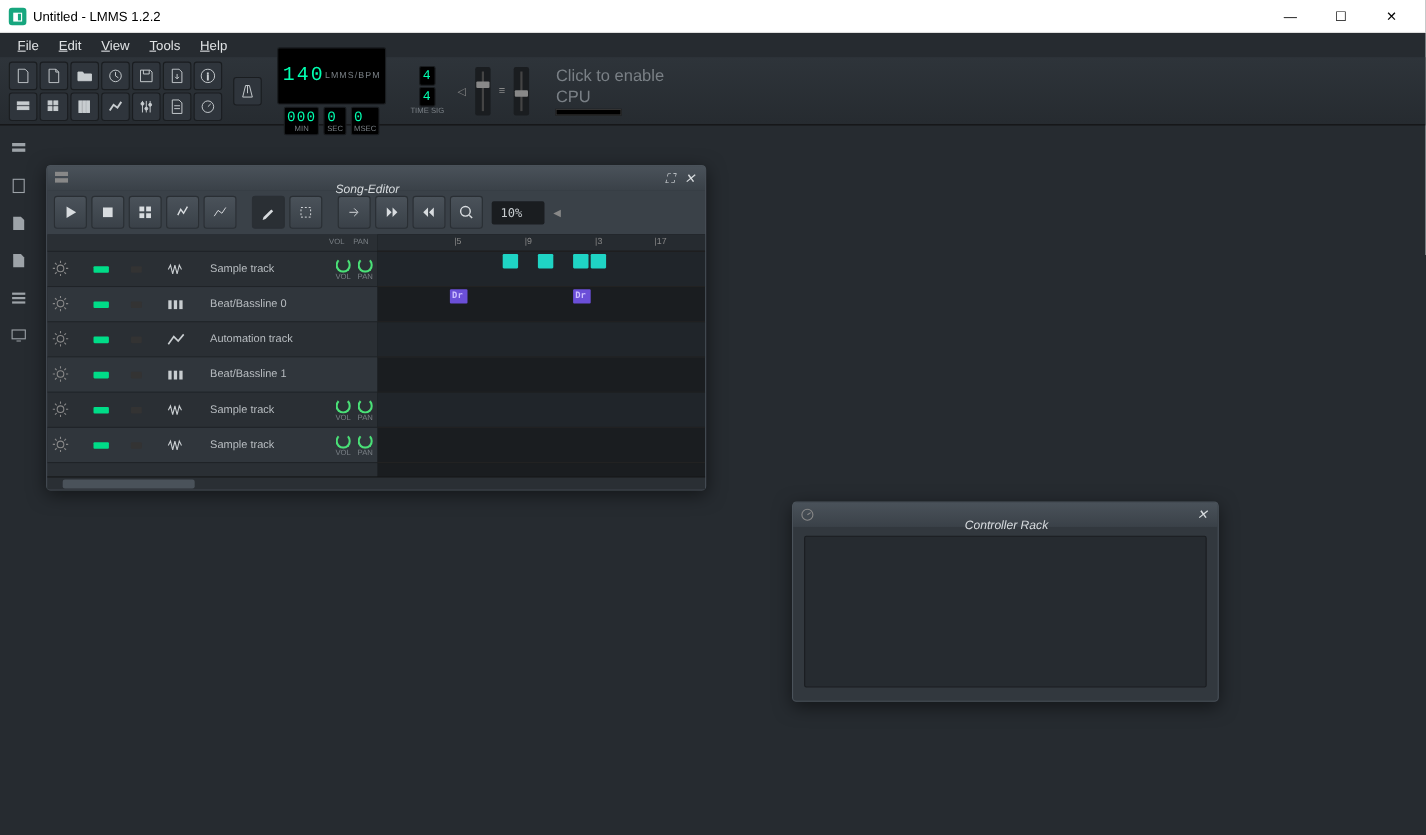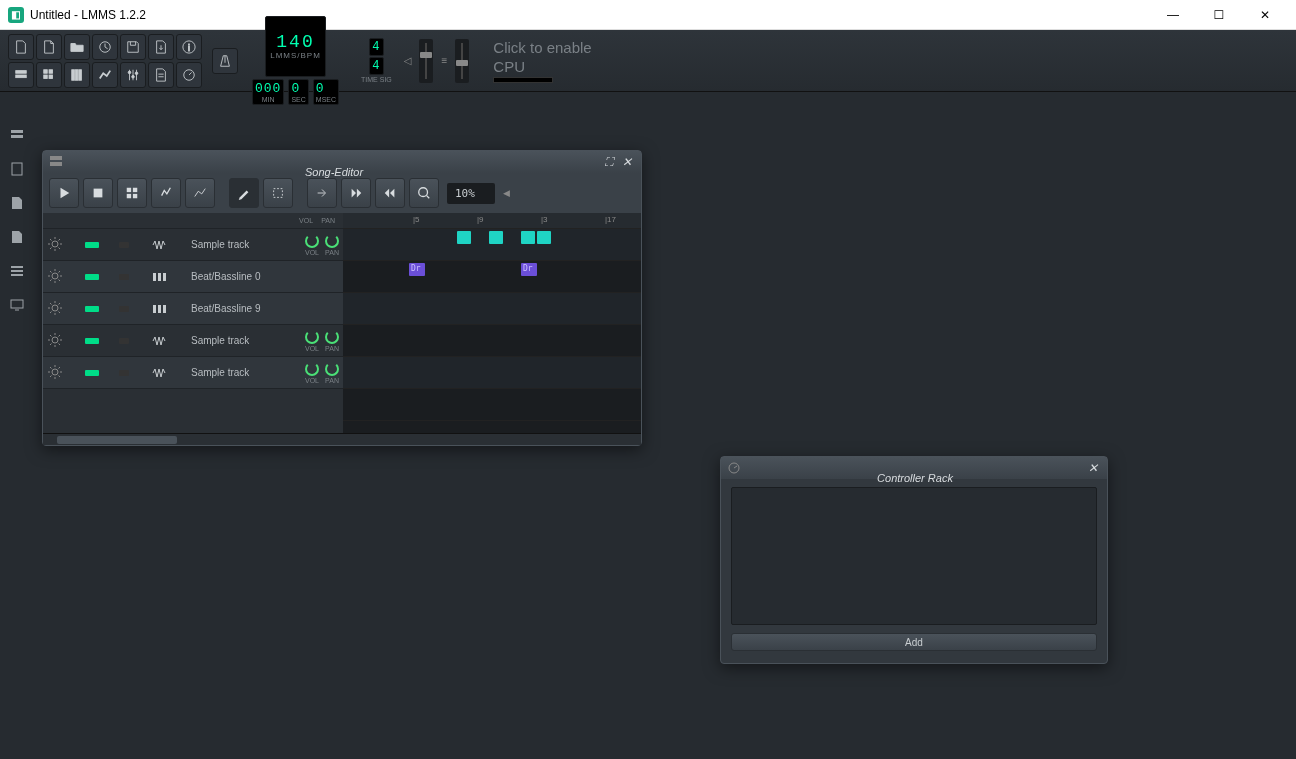--- a/index.html
+++ b/index.html
@@ -16,21 +16,21 @@
 .menubar { height:22px; display:flex; align-items:center; padding:0 8px; gap:2px; }
 .menuitem { padding:2px 8px;color:#e0e3e5;font-size:12px; }
 .menuitem span { text-decoration:underline; }
 
 
 .toolbar { height:62px; background:linear-gradient(#2e343a,#262b30); display:flex; align-items:center; padding-left:8px; gap:4px; border-bottom:1px solid #111; }
 .toolblock { display:grid; grid-template-columns:repeat(7,26px); grid-template-rows:26px 26px; gap:2px; }
 .tbtn { width:26px;height:26px;background:#2f353c;border:1px solid #1a1d20;border-radius:3px;display:flex;align-items:center;justify-content:center;color:#c8cdd0; }
 .tbtn svg { width:14px;height:14px;fill:#c8cdd0;stroke:#c8cdd0; }
 
-.lcd { background:#000; border:1px solid #1a1d20; border-radius:2px; display:flex; flex-direction:column; align-items:center; padding:16px 4px; }
+.lcd { background:#000; border:1px solid #1a1d20; border-radius:2px; display:flex; flex-direction:row; align-items:center; padding:16px 4px; }
 .lcd .digits { font-family:"Courier New",monospace; font-size:18px; color:#00ffb0; letter-spacing:2px; line-height:1; }
 .lcd .lbl { font-size:8px; color:#7a8086; letter-spacing:1px; }
 .timegrp { display:flex; gap:4px; align-items:flex-end; }
 .smalllcd { background:#000;border:1px solid #1a1d20;border-radius:2px;padding:1px 2px; }
 .smalllcd .dg { font-family:"Courier New",monospace;font-size:13px;color:#00ffb0;letter-spacing:1px; }
 .smalllcd .lb { font-size:7px;color:#7a8086;text-align:center; }
 
 .timesig { display:flex;flex-direction:column;align-items:center;gap:1px; }
 .tsrow .dg { font-size:12px; }
 
@@ -77,21 +77,21 @@
 .knob { display:flex;flex-direction:column;align-items:center;gap:1px; }
 .knobdial { width:14px;height:14px;border:2px solid #4ae077;border-radius:50%;border-top-color:transparent;position:relative; }
 .knoblbl { font-size:7px;color:#7a8086; }
 
 .timeline-area { flex:1;background:#1a1d20;position:relative;overflow:hidden; }
 .ruler { height:16px;background:#262b30;border-bottom:1px solid #111;position:relative;font-size:8px;color:#888;font-family:monospace; }
 .ruler span { position:absolute;top:2px; }
 .tlgrid { position:absolute;top:16px;left:0;right:0;bottom:0; }
 .tlrow { height:32px;border-bottom:1px solid #222;position:relative; }
 .tlrow.alt { background:#20252a; }
-.clip { position:absolute;top:2px;bottom:16px;border-radius:1px; }
+.clip { position:absolute;top:2px;bottom:16px;border-radius:1px;font-weight:bold; }
 .clip.orange { background:#e8a22e; }
 .clip.cyan { background:#1fd4c4; }
 .clip.purple { background:#6b4fd8;color:#cdbfff;font-size:8px;padding:1px 2px;font-family:monospace; }
 
 .scrollbar { height:12px;background:#2a2f34;border-top:1px solid #111;display:flex;align-items:center;padding:0 2px; }
 .scrollthumb { height:8px;background:#4a525a;border-radius:2px;width:120px;margin-left:12px; }
 
 
 .ctrlrack { left:720px; top:426px; width:388px; }
 .ctrl-body { padding:8px 10px 12px; }
@@ -109,20 +109,27 @@
   <span>Untitled - LMMS 1.2.2</span>
   <div class="winbtns">
     <div class="winbtn">—</div>
     <div class="winbtn">☐</div>
     <div class="winbtn close">✕</div>
   </div>
 </div>
 
 <div class="app">
 
+  <div class="menubar">
+    <div class="menuitem"><span>F</span><span style="text-decoration:none" textcontent="File">ile</span></div>
+    <div class="menuitem"><span>E</span>dit</div>
+    <div class="menuitem"><span>V</span>iew</div>
+    <div class="menuitem"><span>T</span>ools</div>
+    <div class="menuitem"><span>H</span>elp</div>
+  </div>
 
   <div class="toolbar">
     <div class="toolblock">
       <div class="tbtn">
           <svg viewBox="0 0 16 16">
             <path d="M3 1h7l3 3v11H3z" fill="none" stroke="currentColor"></path>
           </svg>
         </div>
       <div class="tbtn">
           <svg viewBox="0 0 16 16">
@@ -416,35 +423,49 @@
   <div class="solo"></div>
   <div class="trackicon">
                 <svg viewBox="0 0 16 12">
                   <rect x="1" y="2" width="3" height="8" fill="#c8cdd0"></rect>
                   <rect x="6" y="2" width="3" height="8" fill="#c8cdd0"></rect>
                   <rect x="11" y="2" width="3" height="8" fill="#c8cdd0"></rect>
                 </svg>
               </div>
   <div class="trackname">Beat/Bassline 0</div>
             </div>
+            <div class="track">
+              <div class="gear"><svg viewBox="0 0 16 16">
+                  <circle cx="8" cy="8" r="3" fill="none" stroke="#888"></circle>
+                  <path d="M8 1v2M8 13v2M1 8h2M13 8h2M3 3l1.5 1.5M11.5 11.5L13 13M13 3l-1.5 1.5M4.5 11.5L3 13" stroke="#888"></path>
+                </svg></div>
+  <div class="mute"></div>
+  <div class="solo"></div>
+  <div class="trackicon">
+                <svg viewBox="0 0 16 12">
+                  <path d="M1 10l5-7 4 4 5-6" stroke="#c8cdd0" fill="none" stroke-width="1.5"></path>
+                </svg>
+              </div>
+  <div class="trackname">Automation track</div>
+            </div>
             <div class="track alt">
               <div class="gear"><svg viewBox="0 0 16 16">
                   <circle cx="8" cy="8" r="3" fill="none" stroke="#888"></circle>
                   <path d="M8 1v2M8 13v2M1 8h2M13 8h2M3 3l1.5 1.5M11.5 11.5L13 13M13 3l-1.5 1.5M4.5 11.5L3 13" stroke="#888"></path>
                 </svg></div>
   <div class="mute"></div>
   <div class="solo"></div>
   <div class="trackicon">
                 <svg viewBox="0 0 16 12">
                   <rect x="1" y="2" width="3" height="8" fill="#c8cdd0"></rect>
                   <rect x="6" y="2" width="3" height="8" fill="#c8cdd0"></rect>
                   <rect x="11" y="2" width="3" height="8" fill="#c8cdd0"></rect>
                 </svg>
               </div>
-  <div class="trackname">Beat/Bassline 9</div>
+  <div class="trackname">Beat/Bassline 1</div>
             </div>
             <div class="track">
               <div class="gear"><svg viewBox="0 0 16 16">
                   <circle cx="8" cy="8" r="3" fill="none" stroke="#888"></circle>
                   <path d="M8 1v2M8 13v2M1 8h2M13 8h2M3 3l1.5 1.5M11.5 11.5L13 13M13 3l-1.5 1.5M4.5 11.5L3 13" stroke="#888"></path>
                 </svg></div>
   <div class="mute"></div>
   <div class="solo"></div>
   <div class="trackicon">
                 <svg viewBox="0 0 16 12">
@@ -487,21 +508,21 @@
                 </div>
               </div>
             </div>
           </div>
       </div>
       <div class="timeline-area">
         <div class="ruler">
           <span style="left:70px">|5</span>
           <span style="left:134px">|9</span>
           <span style="left:198px">|3</span>
-          <span style="left:262px">|17</span>
+          <span style="left:252px">|17</span>
         </div>
         <div class="tlgrid" id="tlgrid" style="top: 0px;">
             <div class="tlrow" style="height: 16px;">
               <div class="clip orange" style="left: 34px; width: 12px;"></div>
               <div class="clip orange" style="left: 98px; width: 12px;"></div>
               <div class="clip orange" style="left: 162px; width: 12px;"></div>
               <div class="clip orange" style="left: 226px; width: 12px;"></div>
             </div>
             <div class="tlrow alt">
               <div class="clip cyan" style="left: 114px; width: 14px;"></div>
@@ -531,17 +552,16 @@
           <svg width="12" height="12" viewBox="0 0 12 12">
             <circle cx="6" cy="6" r="5" fill="none" stroke="#888"></circle>
             <path d="M6 6l3-2" stroke="#888"></path>
           </svg>
         </div>
       <div class="ttl">Controller Rack</div>
       <div class="wbtn">✕</div>
     </div>
     <div class="ctrl-body">
       <div class="ctrl-list"></div>
-      <button class="addbtn">Add</button>
     </div>
   </div>
 
 </div>
 
 </body></html>

